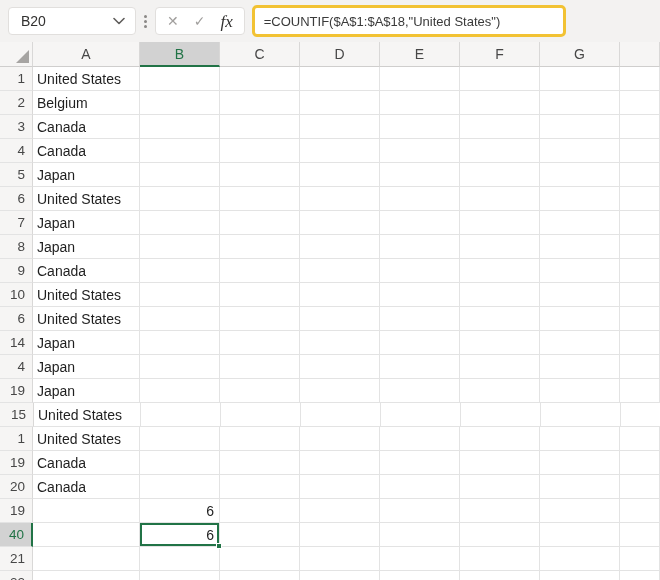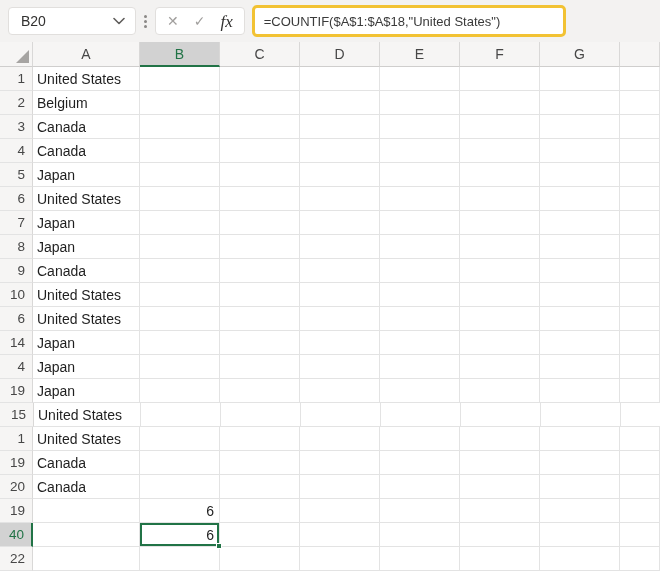--- a/index.html
+++ b/index.html
@@ -302,20 +302,31 @@
       <div class="cell" style="width: 107px;"></div>
       <div class="cell num selcell" style="width: 80px;">6<div class="fillhandle"></div></div>
       <div class="cell" style="width: 80px;"></div>
       <div class="cell" style="width: 80px;"></div>
       <div class="cell" style="width: 80px;"></div>
       <div class="cell" style="width: 80px;"></div>
       <div class="cell" style="width: 80px;"></div>
       <div class="cell" style="width: 40px;"></div>
     </div>
     <div class="grow brow">
+      <div class="cell rh" style="width: 33px;">21</div>
+      <div class="cell" style="width: 107px;"></div>
+      <div class="cell" style="width: 80px;"></div>
+      <div class="cell" style="width: 80px;"></div>
+      <div class="cell" style="width: 80px;"></div>
+      <div class="cell" style="width: 80px;"></div>
+      <div class="cell" style="width: 80px;"></div>
+      <div class="cell" style="width: 80px;"></div>
+      <div class="cell" style="width: 40px;"></div>
+    </div>
+    <div class="grow brow">
       <div class="cell rh" style="width: 33px;">22</div>
       <div class="cell" style="width: 107px;"></div>
       <div class="cell" style="width: 80px;"></div>
       <div class="cell" style="width: 80px;"></div>
       <div class="cell" style="width: 80px;"></div>
       <div class="cell" style="width: 80px;"></div>
       <div class="cell" style="width: 80px;"></div>
       <div class="cell" style="width: 80px;"></div>
       <div class="cell" style="width: 40px;"></div>
     </div>

